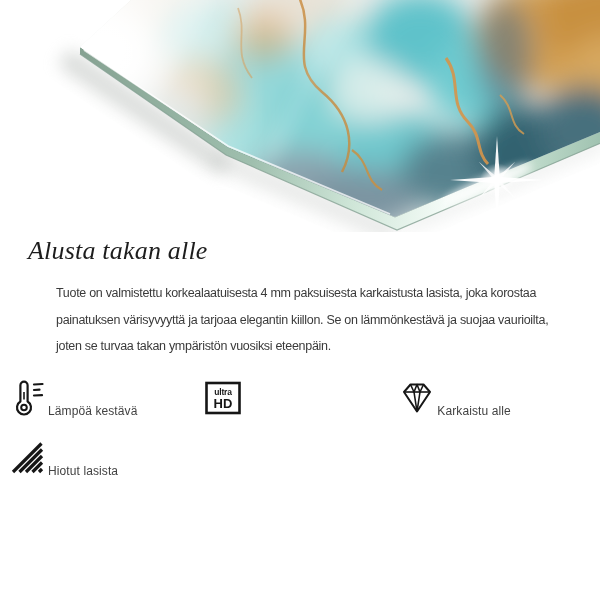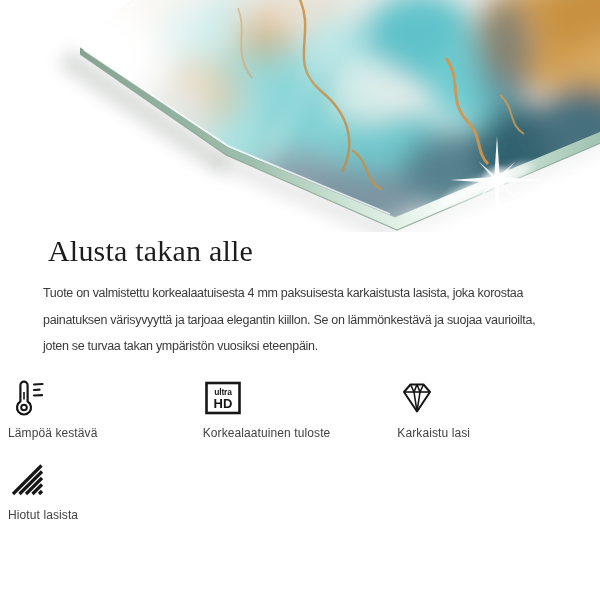--- a/index.html
+++ b/index.html
@@ -6,45 +6,46 @@
   body {
     width:600px; height:600px; overflow:hidden;
     background:#ffffff;
     font-family:"Liberation Sans", sans-serif;
   }
   .page { position:relative; width:600px; height:600px; background:#ffffff; }
 
   .hero { width:600px; height:232px; overflow:hidden; background:#ffffff; }
 
   .heading {
-    margin:4px 40px 0 48px;
+    margin:4px 40px 0 28px;
     font-family:"Liberation Serif", serif;
     font-weight:400;
-    font-size:30px;
+    font-size:26px;
     line-height:30px;
     color:#1d1d1d;
     letter-spacing:0.2px;
+    font-style:italic;
   }
   .heading span { white-space:nowrap; display:block; }
 
   .desc {
-    margin:14px 44px 0 43px;
+    margin:14px 44px 0 56px;
     font-size:12.5px;
     letter-spacing:-0.3px;
     line-height:26.5px;
     color:#3a3a3a;
   }
 
   .features {
     display:grid;
     grid-template-columns:1fr 1fr 1fr;
     row-gap:18px;
     margin:16px 8px 0 8px;
   }
-  .feature { display:flex; flex-direction:column; align-items:flex-start; }
+  .feature { display:flex; flex-direction:row; align-items:flex-end; }
   .ficon { height:42px; display:flex; align-items:flex-end; justify-content:center; }
   .flabel { margin-top:8px; font-size:12px; color:#424242; letter-spacing:0.1px; }
 
   .icon-stroke { stroke:#161616; fill:none; }
   .icon-fill  { fill:#161616; stroke:none; }
   .hd-text { font-family:"Liberation Sans", sans-serif; fill:#161616; }
 </style>
 </head>
 <body>
 
@@ -176,34 +177,33 @@
     </div>
 
     <div class="feature">
       <div class="ficon">
         <svg width="40" height="40" viewBox="0 0 40 40">
           <rect class="icon-stroke" stroke-width="2.6" x="3.5" y="5" width="33" height="30"></rect>
           <text class="hd-text" x="20" y="17" text-anchor="middle" font-size="8.5" font-weight="700" letter-spacing="-0.2">ultra</text>
           <text class="hd-text" x="20" y="30" text-anchor="middle" font-size="13" font-weight="800">HD</text>
         </svg>
       </div>
-      <div class="flabel">Korkealaatuinen tuloste</div>
     </div>
 
 
     <div class="feature">
       <div class="ficon">
         <svg width="40" height="40" viewBox="0 0 40 40">
           <path class="icon-stroke" stroke-width="2" stroke-linejoin="round" d="M7,14 L13.5,6.5 L26.5,6.5 L33,14 L20,33.5 Z"></path>
           <path class="icon-stroke" stroke-width="1.6" d="M7,14 L33,14"></path>
           <path class="icon-stroke" stroke-width="1.6" stroke-linejoin="round" d="M13.5,6.5 L17,14 L20,6.5 L23,14 L26.5,6.5"></path>
           <path class="icon-stroke" stroke-width="1.6" d="M17,14 L20,33.5 L23,14"></path>
         </svg>
       </div>
-      <div class="flabel">Karkaistu lasi</div>
+      <div class="flabel">Karkaistu alle</div>
     </div>
 
     <div class="feature">
       <div class="ficon">
         <svg width="40" height="40" viewBox="0 0 40 40">
           <path class="icon-stroke" stroke-width="3.2" d="M5,34 L33.5,5.5"></path>
           <path class="icon-stroke" stroke-width="3.2" d="M11.5,34 L34,11.5"></path>
           <path class="icon-stroke" stroke-width="3.2" d="M18,34 L34,18"></path>
           <path class="icon-stroke" stroke-width="3.2" d="M24.5,34 L34,24.5"></path>
           <path class="icon-stroke" stroke-width="3.2" d="M31,34 L34,31"></path>

